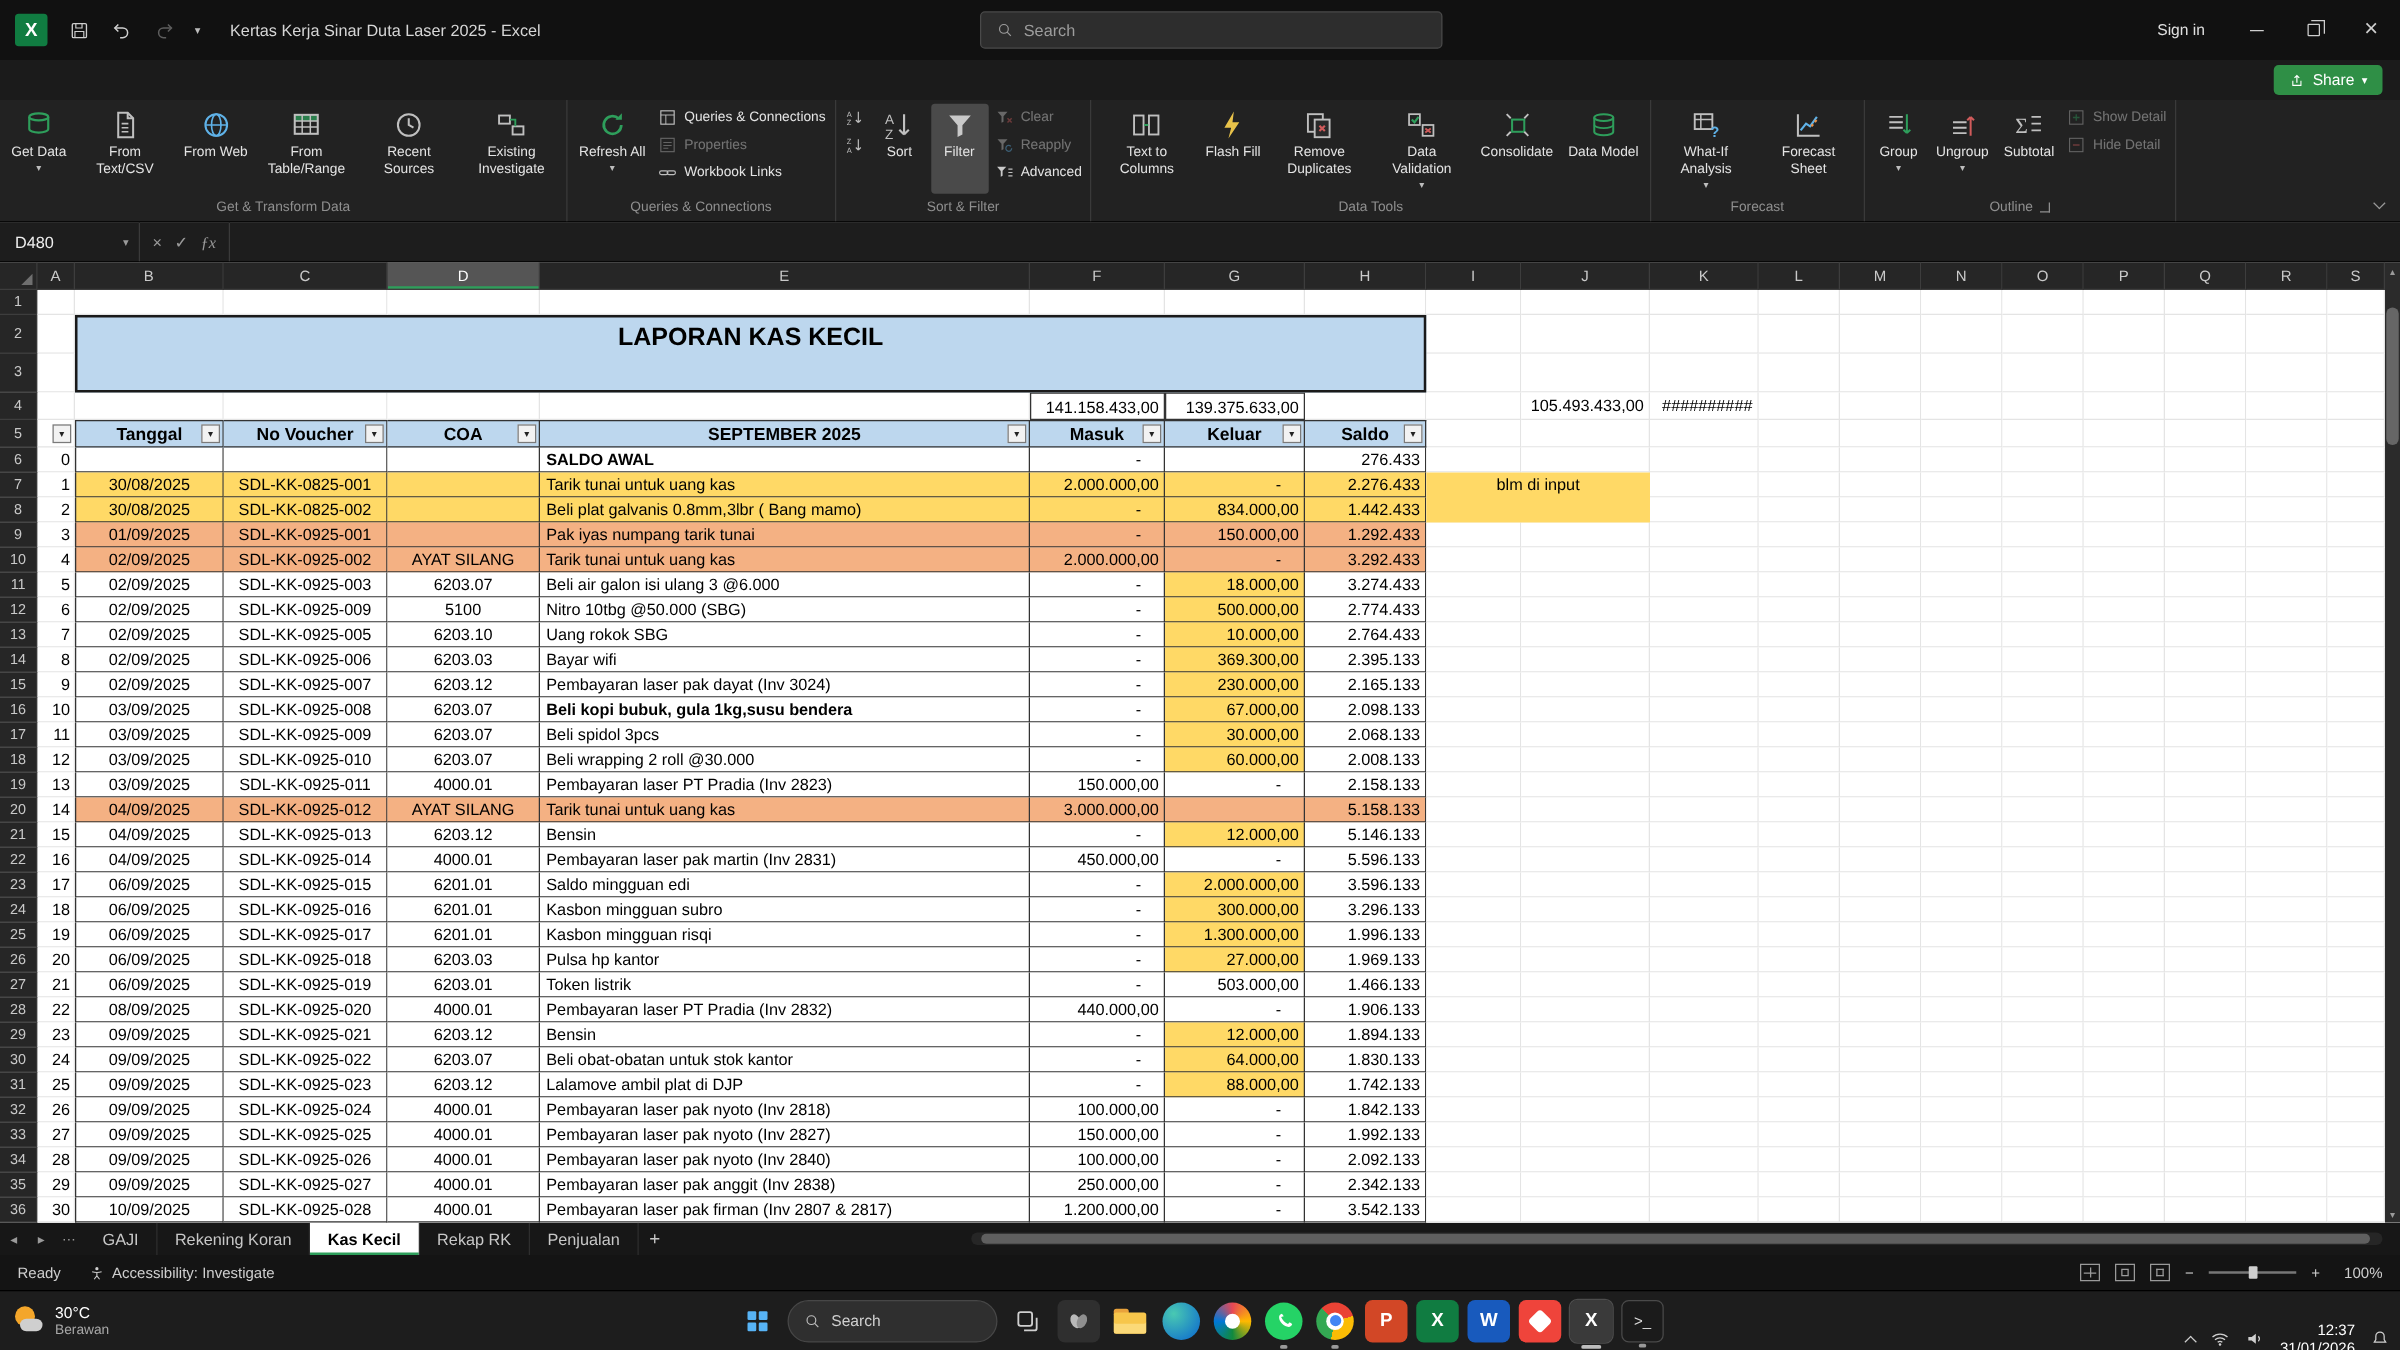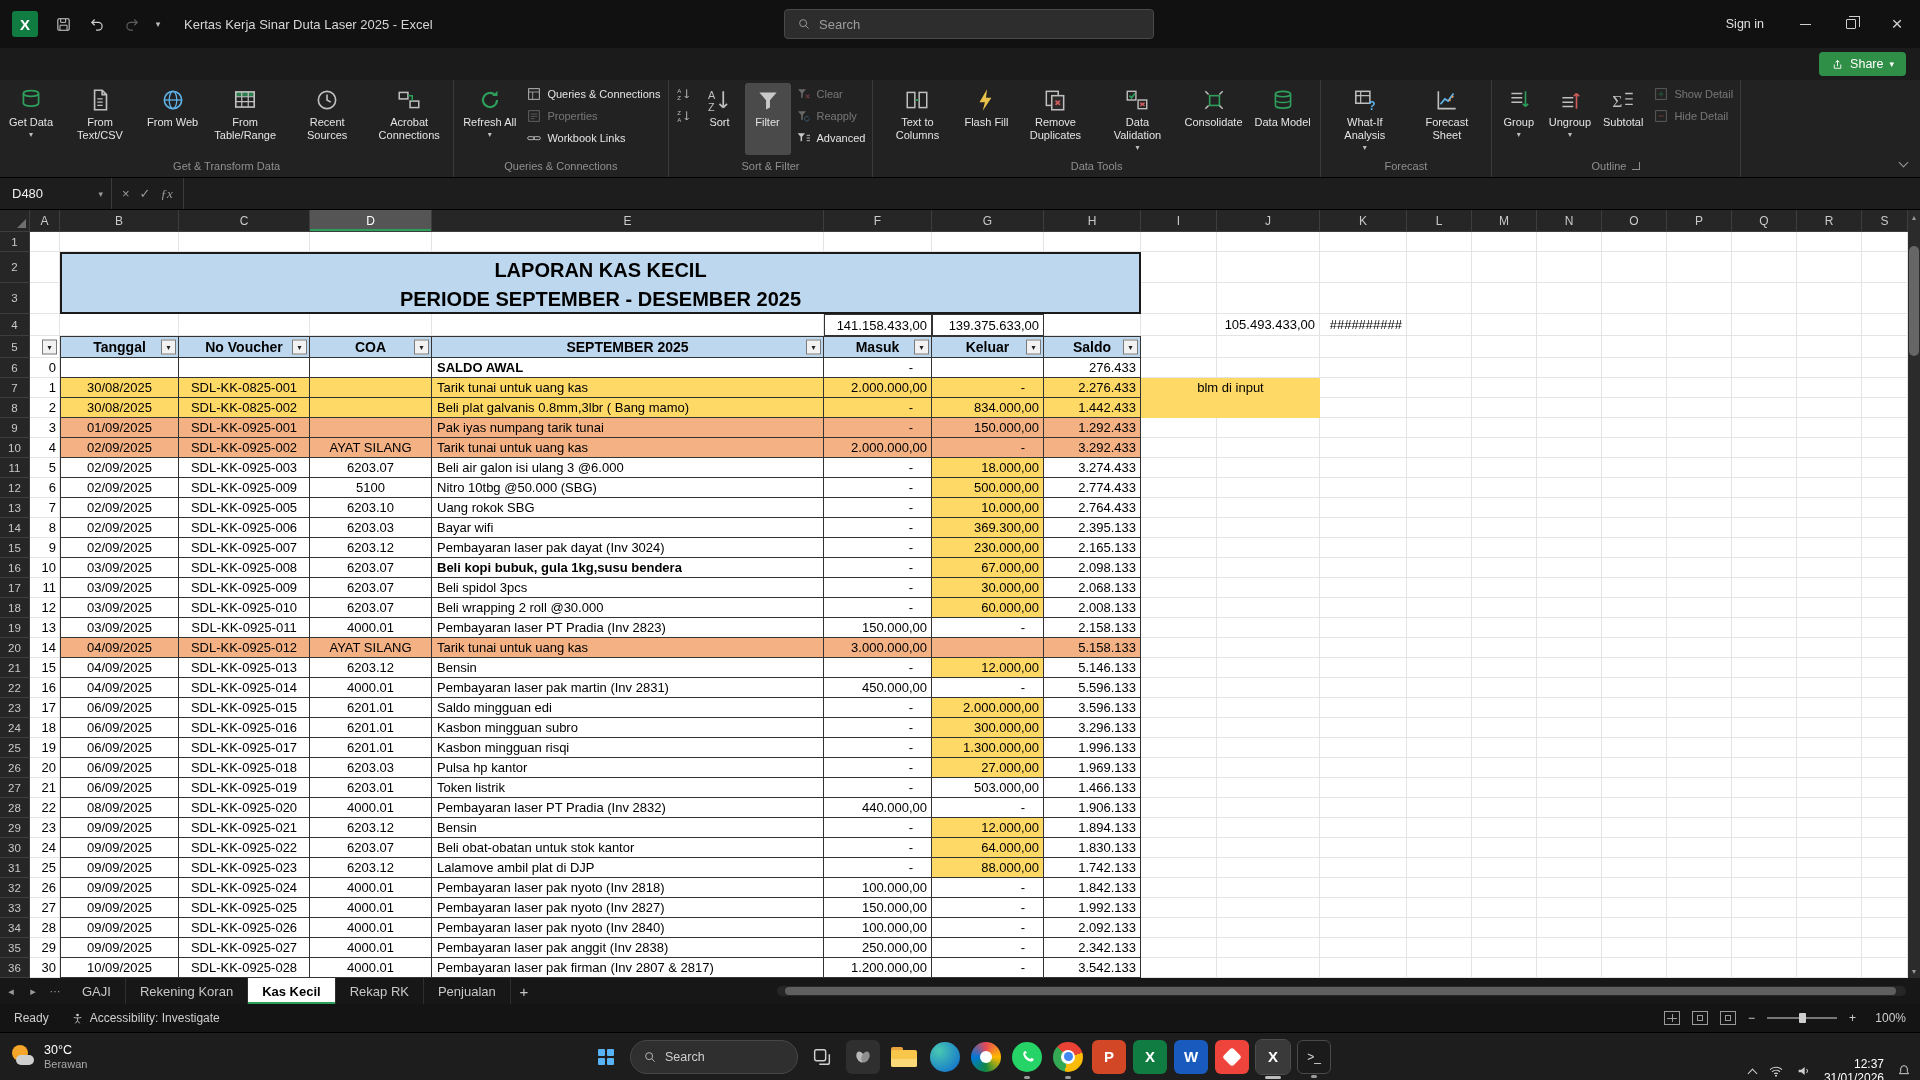--- a/index.html
+++ b/index.html
@@ -268,21 +268,21 @@
             <span class="lbl">Recent Sources</span>
           </div>
           <div class="bigbtn">
             <span class="svgic">
               <svg viewBox="0 0 24 24" width="26" height="26">
                 <rect x="3" y="5" width="8" height="6" fill="none" stroke="#bfbfbf" stroke-width="1.4"></rect>
                 <rect x="13" y="13" width="8" height="6" fill="none" stroke="#bfbfbf" stroke-width="1.4"></rect>
                 <path d="M11 8h4v5" fill="none" stroke="#2e9e5b" stroke-width="1.4"></path>
               </svg>
             </span>
-            <span class="lbl">Acrobat Connections</span>
+            <span class="lbl">Existing Investigate</span>
           </div>
         </div>
         <div class="glabel">
           <span>Get &amp; Transform Data</span>
         </div>
       </div>
       <div class="rgroup">
         <div class="gbody">
           <div class="bigbtn">
             <span class="svgic">
@@ -1407,21 +1407,20 @@
         <div class="cell gcell" style="width: 65px;"></div>
         <div class="cell gcell" style="width: 65px;"></div>
         <div class="cell gcell" style="width: 65px;"></div>
         <div class="cell gcell" style="width: 65px;"></div>
         <div class="cell gcell" style="width: 65px;"></div>
         <div class="cell gcell" style="width: 46px;"></div>
       </div>
     </div>
   <div class="titleblock">
     <div>LAPORAN KAS KECIL</div>
-    <div>PERIODE SEPTEMBER - DESEMBER 2025</div>
   </div>
   <div class="noteblock">blm di input</div>
   <div class="vscroll">
     <span class="vsarrow">▴</span>
     <span class="vthumb"></span>
     <span class="vsarrow" style="position:absolute;bottom:0">▾</span>
   </div>
 </div>
 
 <div class="tabbar">

